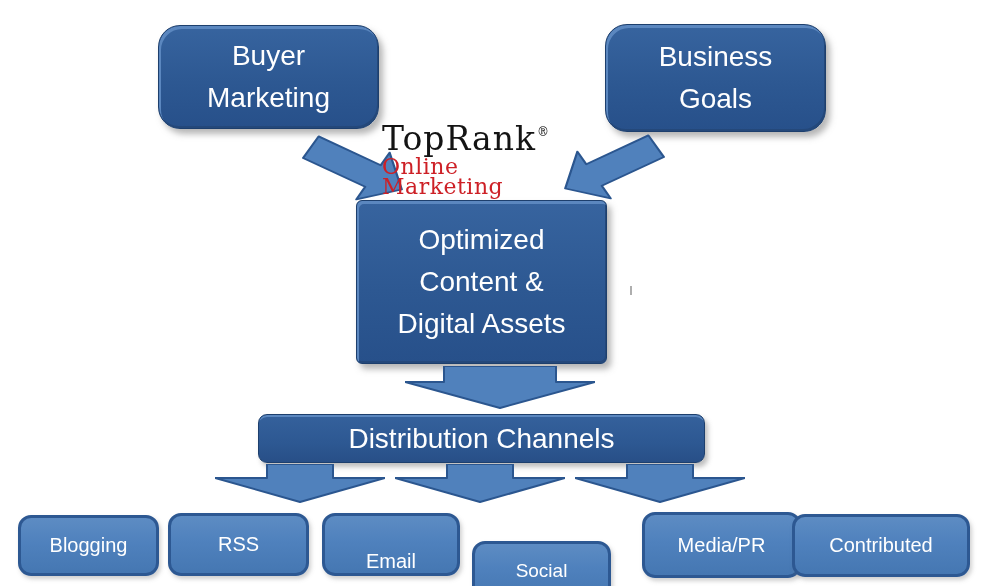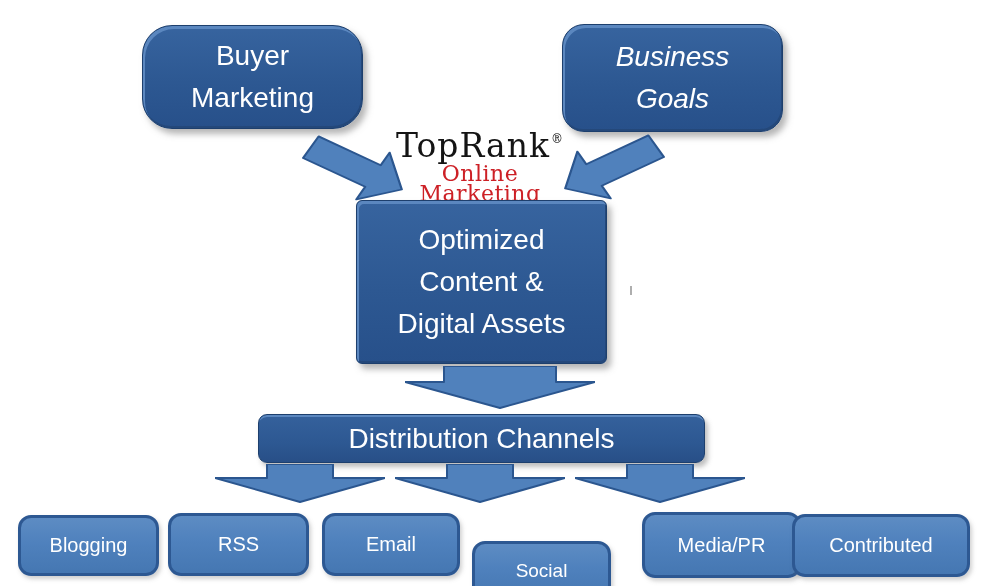--- a/index.html
+++ b/index.html
@@ -29,38 +29,38 @@
     border:3px solid #2d5892;border-radius:13px;
     box-shadow:2px 3px 4px rgba(120,120,120,.35);
     color:#ffffff;font-size:20px;text-align:center;
   }
   
   .arrow{position:absolute;}
   .arrow svg{display:block;width:100%;height:100%;}
   .arrow polygon{fill:#5081bc;stroke:#2b568f;stroke-width:2;stroke-linejoin:round;}
   .flip{transform:scaleX(-1);}
   
-  .logo{position:absolute;left:382px;top:122px;width:180px;text-align:center;margin-left:8px;}
+  .logo{position:absolute;left:382px;top:115px;width:180px;}
   .logo-brand{font-family:"DejaVu Serif", serif;font-size:33px;line-height:34px;color:#141414;letter-spacing:1px;}
   .logo-brand sup{font-size:12px;vertical-align:14px;margin-left:1px;}
   .logo-tagline{font-family:"DejaVu Serif", serif;font-size:22px;line-height:20px;color:#cd2026;letter-spacing:.5px;margin-top:1px;}
   
   .tick{position:absolute;left:630px;top:286px;width:2px;height:9px;background:#9a9a9a;opacity:.8;}
 </style>
 </head>
 <body>
 
 <div class="canvas">
 
-  <div class="node-dark" style="left:142px;top:25px;width:219px;height:102px;border-radius:30px;">
+  <div class="node-dark" style="left:158px;top:25px;width:219px;height:102px;">
     <div>Buyer</div>
     <div>Marketing</div>
   </div>
 
-  <div class="node-dark" style="left:562px;top:24px;width:219px;height:106px;font-style:italic;">
+  <div class="node-dark" style="left:605px;top:24px;width:219px;height:106px;">
     <div>Business</div>
     <div>Goals</div>
   </div>
 
   <div class="arrow" style="left:302px;top:131px;width:102px;height:72px;">
     <svg viewBox="0 0 92 80" preserveAspectRatio="none">
       <polygon points="15,6 71,38 79,24 90,65 49,76 57,62 1,30"></polygon>
     </svg>
   </div>
 
@@ -108,21 +108,21 @@
       <polygon points="52,0 118,0 118,14 170,14 85,38 0,14 52,14"></polygon>
     </svg>
   </div>
 
   <div class="node-light" style="left:18px;top:515px;width:135px;height:55px;">
     <span>Blogging</span>
   </div>
   <div class="node-light" style="left:168px;top:513px;width:135px;height:57px;">
     <span>RSS</span>
   </div>
-  <div class="node-light" style="left:322px;top:513px;width:132px;height:57px;">
+  <div class="node-light" style="left:322px;top:513px;width:132px;height:57px;align-items:flex-end;">
     <span>Email</span>
   </div>
   <div class="node-light" style="left:472px;top:519px;width:133px;height:53px;font-size:19px;margin-top:22px;">
     <span>Social</span>
   </div>
   <div class="node-light" style="left:622px;top:512px;width:153px;height:60px;margin-left:20px;">
     <span>Media/PR</span>
   </div>
   <div class="node-light" style="left:792px;top:514px;width:172px;height:57px;">
     <span>Contributed</span>

